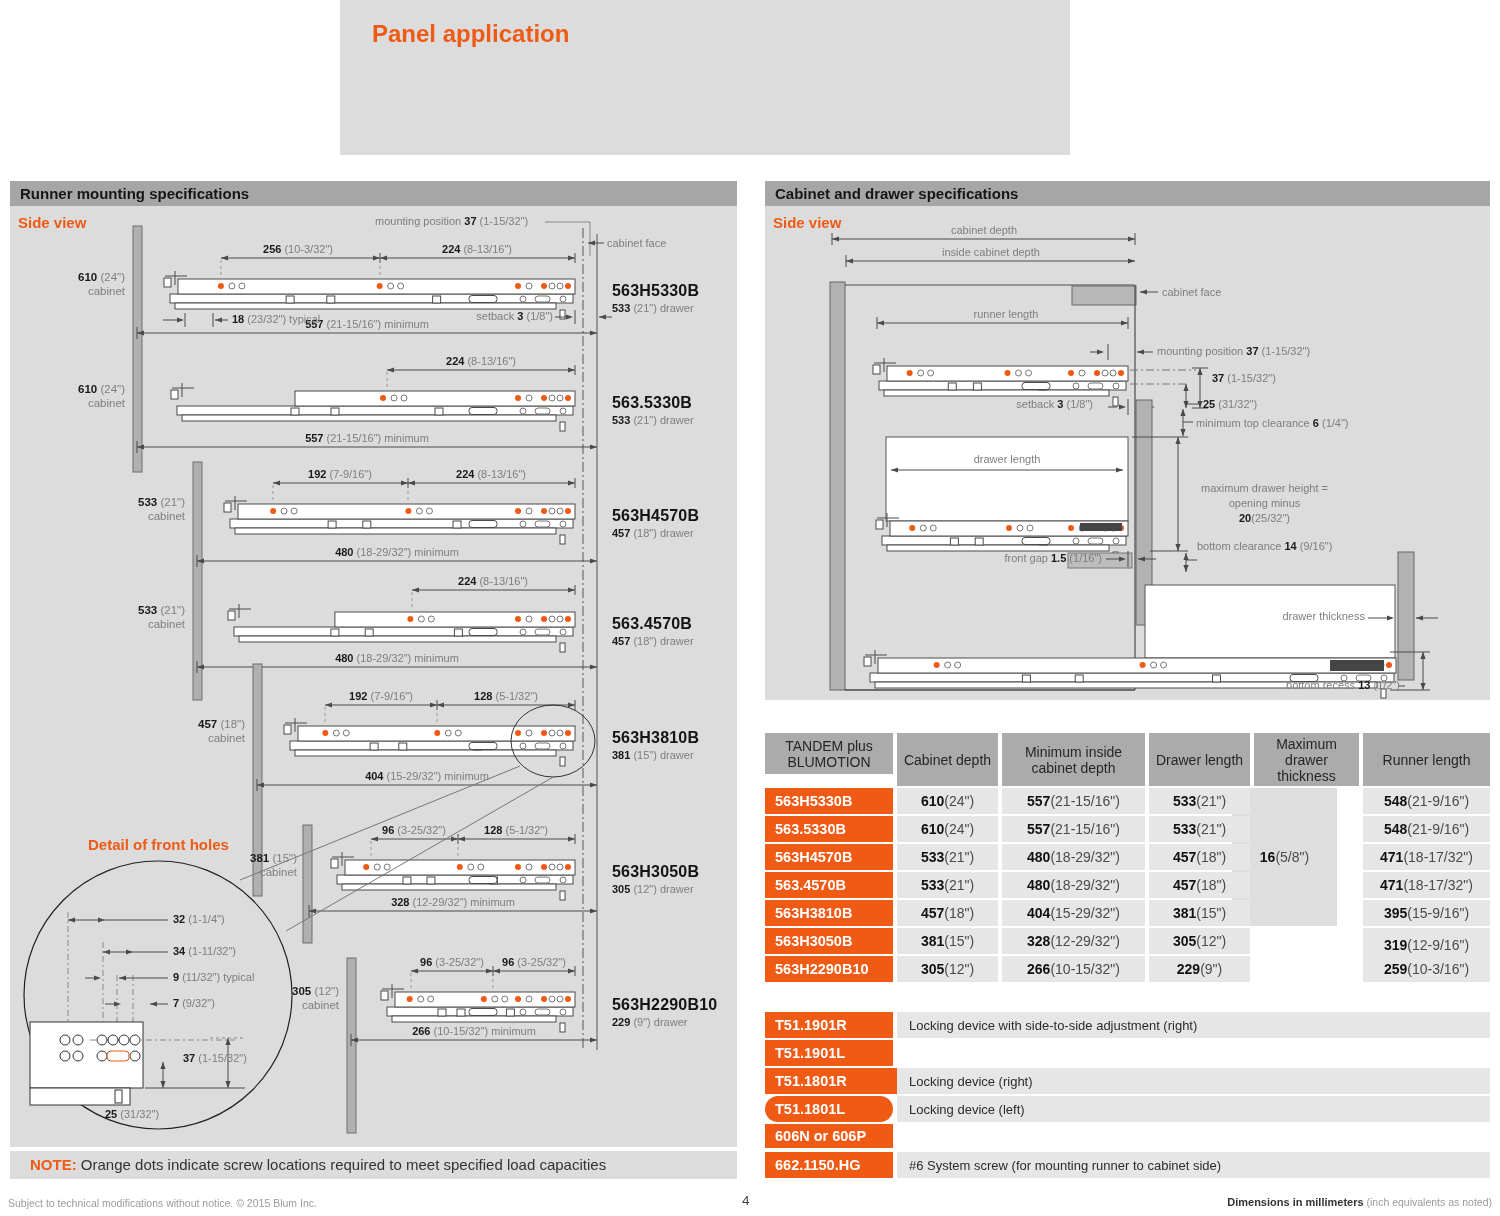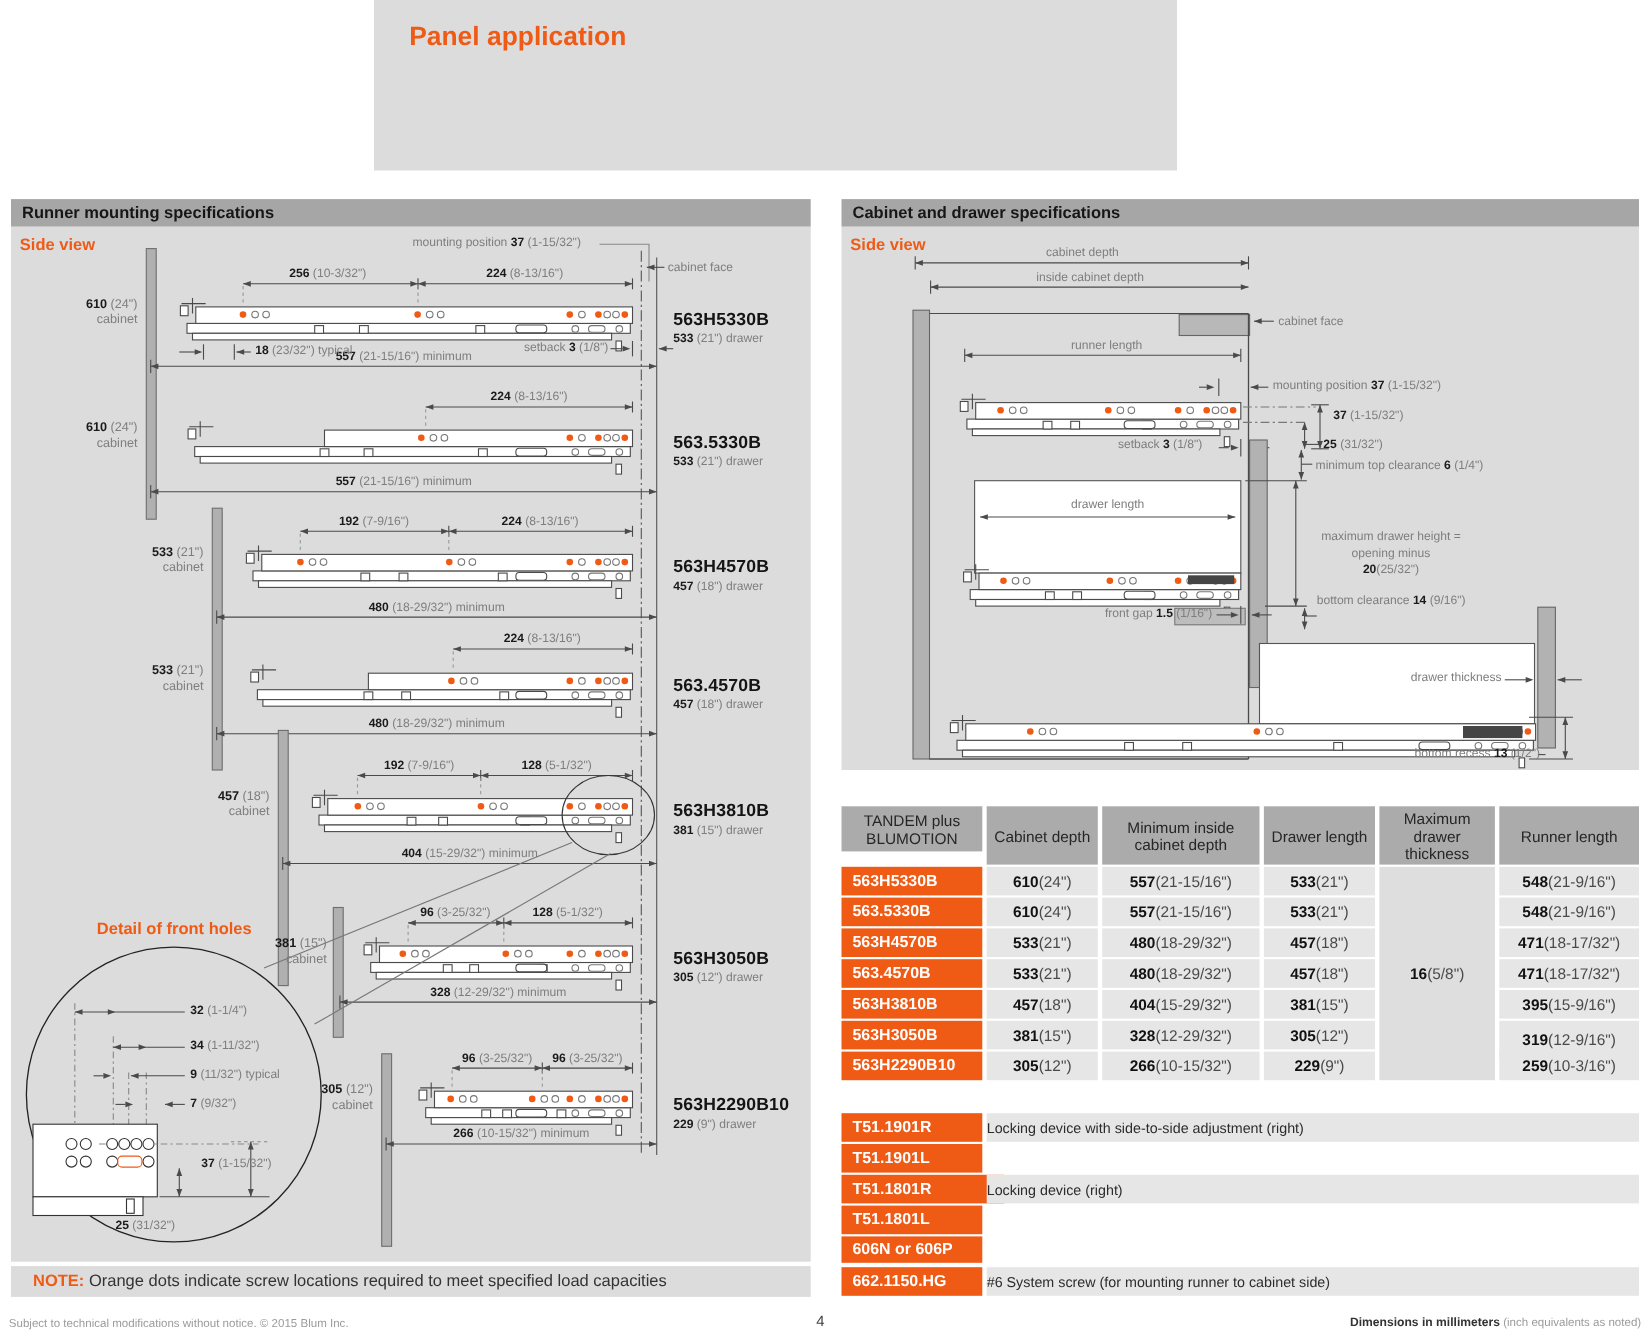--- a/index.html
+++ b/index.html
@@ -26,21 +26,21 @@
         line-height:28px;padding-left:20px;box-sizing:border-box;white-space:nowrap;}
   .note b{color:var(--accent);}
   .tcell{position:absolute;box-sizing:border-box;z-index:3;display:flex;align-items:center;}
   .thead{background:#ababab;color:#262626;font-size:14px;line-height:16px;
          justify-content:center;text-align:center;}
   .tmodel{background:var(--accent);color:#fff;font-weight:bold;font-size:14.5px;padding-left:10px;}
   .tval{background:#e6e6e6;color:#4a4a4a;font-size:14px;justify-content:center;}
   .tval b{color:#111;}
   .tmerge{background:#dedede;color:#4a4a4a;font-size:14px;justify-content:center;}
   .tmerge b{color:#111;}
-  .tdesc{background:#e6e6e6;color:#2c2c2c;font-size:13px;padding-left:0;white-space:nowrap;}
+  .tdesc{background:#e6e6e6;color:#2c2c2c;font-size:13px;padding-left:12px;white-space:nowrap;}
   .foot{position:absolute;font-size:10.5px;color:#9b9b9b;z-index:3;white-space:nowrap;}
   .pagenum{position:absolute;font-size:13.5px;color:#444;z-index:3;}
   .footright b{color:#333;font-size:11px;}
 </style>
 </head>
 <body>
 
 <div class="page">
 
   <div class="graybody" style="left:340px;top:0;width:730px;height:155px;"></div>
@@ -614,21 +614,21 @@
     <span>Orange dots indicate screw locations required to meet specified load capacities</span>
   </div>
 
   <div id="spec-table" class="abs" style="left:765px;top:733px;width:725px;height:249px;z-index:3;">
       <div class="tcell thead" style="left: 0px; top: 0px; width: 128px; height: 41px;">TANDEM plus BLUMOTION</div>
       <div class="tcell thead" style="left: 132px; top: 0px; width: 101px; height: 53px;">Cabinet depth</div>
       <div class="tcell thead" style="left: 237px; top: 0px; width: 143px; height: 53px;">Minimum inside cabinet depth</div>
       <div class="tcell thead" style="left: 384px; top: 0px; width: 101px; height: 53px;">Drawer length</div>
       <div class="tcell thead" style="left: 489px; top: 0px; width: 105px; height: 53px;">Maximum drawer thickness</div>
       <div class="tcell thead" style="left: 598px; top: 0px; width: 127px; height: 53px;">Runner length</div>
-      <div class="tcell tmerge" style="left: 489px; top: 55px; width: 105px; height: 194px;"><b>16</b> (5/8")</div>
+      <div class="tcell tmerge" style="left: 467px; top: 55px; width: 105px; height: 138px;"><b>16</b> (5/8")</div>
       <div class="tcell tmodel" style="left: 0px; top: 55px; width: 128px; height: 26px;">563H5330B</div>
       <div class="tcell tval" style="left: 132px; top: 55px; width: 101px; height: 26px;"><b>610</b> (24")</div>
       <div class="tcell tval" style="left: 237px; top: 55px; width: 143px; height: 26px;"><b>557</b> (21-15/16")</div>
       <div class="tcell tval" style="left: 384px; top: 55px; width: 101px; height: 26px;"><b>533</b> (21")</div>
       <div class="tcell tval" style="left: 598px; top: 55px; width: 127px; height: 26px;"><b>548</b> (21-9/16")</div>
       <div class="tcell tmodel" style="left: 0px; top: 83px; width: 128px; height: 26px;">563.5330B</div>
       <div class="tcell tval" style="left: 132px; top: 83px; width: 101px; height: 26px;"><b>610</b> (24")</div>
       <div class="tcell tval" style="left: 237px; top: 83px; width: 143px; height: 26px;"><b>557</b> (21-15/16")</div>
       <div class="tcell tval" style="left: 384px; top: 83px; width: 101px; height: 26px;"><b>533</b> (21")</div>
       <div class="tcell tval" style="left: 598px; top: 83px; width: 127px; height: 26px;"><b>548</b> (21-9/16")</div>
@@ -657,21 +657,22 @@
       <div class="tcell tval" style="left: 237px; top: 223px; width: 143px; height: 26px;"><b>266</b> (10-15/32")</div>
       <div class="tcell tval" style="left: 384px; top: 223px; width: 101px; height: 26px;"><b>229</b> (9")</div>
       <div class="tcell tval" style="left: 598px; top: 223px; width: 127px; height: 26px;"><b>259</b> (10-3/16")</div>
     </div>
   <div id="acc-table" class="abs" style="left:765px;top:1012px;width:725px;height:166px;z-index:3;">
       <div class="tcell tmodel" style="left: 0px; top: 0px; width: 128px; height: 26px;">T51.1901R</div>
       <div class="tcell tdesc" style="left: 132px; top: 0px; width: 593px; height: 26px;">Locking device with side-to-side adjustment (right)</div>
       <div class="tcell tmodel" style="left: 0px; top: 28px; width: 128px; height: 26px;">T51.1901L</div>
       <div class="tcell tmodel" style="left: 0px; top: 56px; width: 148px; height: 26px;">T51.1801R</div>
       <div class="tcell tdesc" style="left: 132px; top: 56px; width: 593px; height: 26px;">Locking device (right)</div>
-      <div class="tcell tmodel" style="left: 0px; top: 84px; width: 128px; height: 26px;">T51.1801L</div>
+      <div class="tcell tmodel" style="left: 0px; top: 84px; width: 128px; height: 26px; border-radius: 13px;">T51.1801L</div>
+      <div class="tcell tdesc" style="left: 132px; top: 84px; width: 593px; height: 26px;">Locking device (left)</div>
       <div class="tcell tmodel" style="left: 0px; top: 112px; width: 128px; height: 24px; text-align: center;">606N or 606P</div>
       <div class="tcell tmodel" style="left: 0px; top: 140px; width: 128px; height: 26px;">662.1150.HG</div>
       <div class="tcell tdesc" style="left: 132px; top: 140px; width: 593px; height: 26px;">#6 System screw (for mounting runner to cabinet side)</div>
     </div>
 
   <div class="foot" style="left:8px;top:1197px;">Subject to technical modifications without notice.  © 2015 Blum Inc.</div>
   <div class="pagenum" style="left:742px;top:1193px;">4</div>
   <div class="foot footright rt" style="left:1092px;top:1196px;width:400px;">
     <b>Dimensions in millimeters</b><span> (inch equivalents as noted)</span>
   </div>

